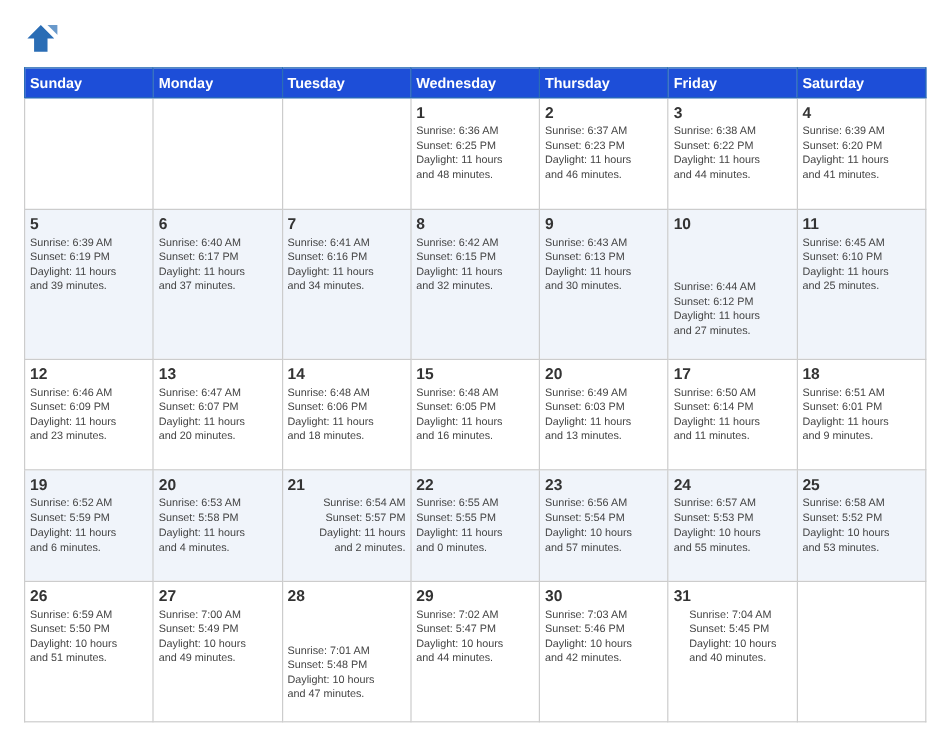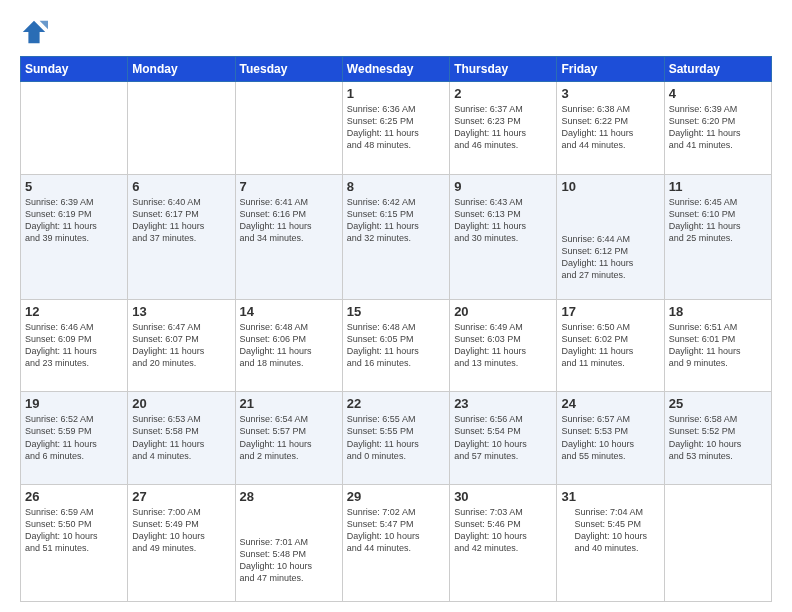--- a/index.html
+++ b/index.html
@@ -259,21 +259,21 @@
           <td>
             <span class="day-number">20</span>
             <div class="day-info" style="white-space: pre-line;">Sunrise: 6:49 AM
 Sunset: 6:03 PM
 Daylight: 11 hours
 and 13 minutes.</div>
           </td>
           <td>
             <span class="day-number">17</span>
             <div class="day-info" style="white-space: pre-line;">Sunrise: 6:50 AM
-Sunset: 6:02 PM
+Sunset: 6:14 PM
 Daylight: 11 hours
 and 11 minutes.</div>
           </td>
           <td>
             <span class="day-number">18</span>
             <div class="day-info" style="white-space: pre-line;">Sunrise: 6:51 AM
 Sunset: 6:01 PM
 Daylight: 11 hours
 and 9 minutes.</div>
           </td>
@@ -288,21 +288,21 @@
           </td>
           <td>
             <span class="day-number">20</span>
             <div class="day-info" style="white-space: pre-line;">Sunrise: 6:53 AM
 Sunset: 5:58 PM
 Daylight: 11 hours
 and 4 minutes.</div>
           </td>
           <td>
             <span class="day-number">21</span>
-            <div class="day-info" style="white-space: pre-line;">Sunrise: 6:54 AM
+            <div class="day-info" style="white-space: pre-line; text-align: right;">Sunrise: 6:54 AM
 Sunset: 5:57 PM
 Daylight: 11 hours
 and 2 minutes.</div>
           </td>
           <td>
             <span class="day-number">22</span>
             <div class="day-info" style="white-space: pre-line;">Sunrise: 6:55 AM
 Sunset: 5:55 PM
 Daylight: 11 hours
 and 0 minutes.</div>

